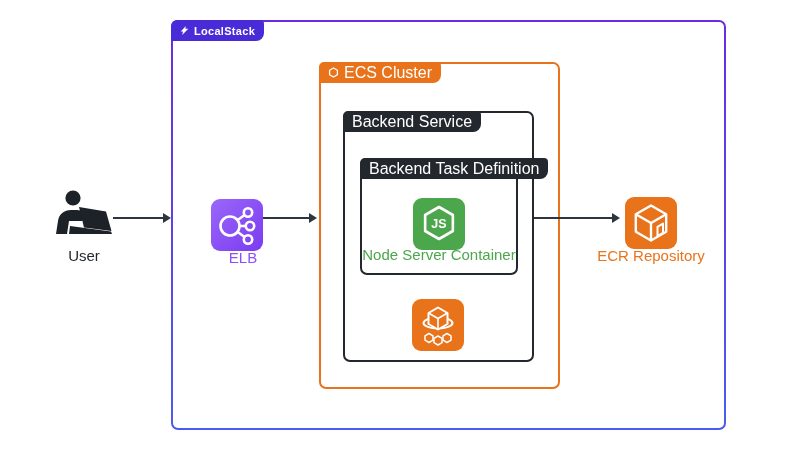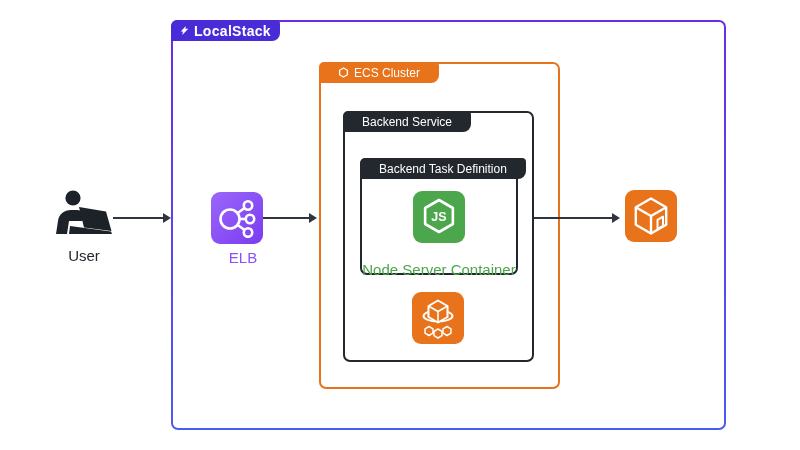--- a/index.html
+++ b/index.html
@@ -25,42 +25,42 @@
     left:343px;top:111px;width:191px;height:251px;
     border:2px solid #23272e;
   }
   .box-task-def{
     left:360px;top:158px;width:158px;height:117px;
     border:2px solid #23272e;
   }
   
   .tab{
     position:absolute;display:flex;align-items:center;gap:5px;
-    height:21px;padding:0 19px;color:#fff;white-space:nowrap;
-    border-radius:5px 4px 8px 0;font-size:12px;
+    height:21px;padding:0 9px;color:#fff;white-space:nowrap;
+    border-radius:5px 4px 8px 0;font-size:16px;
   }
   .tab-localstack{
     left:0;top:0;background:#4a2bd8;border-radius:6px 4px 8px 0;
-    font-size:14px;font-weight:bold;letter-spacing:.3px;padding:0 9px 0 7px;
+    font-size:11px;font-weight:bold;letter-spacing:.3px;padding:0 9px 0 7px;
   }
   .tab-ecs{left:-2px;top:-2px;background:#e8731a;}
   .tab-dark{left:-2px;top:-2px;background:#23272e;}
   
   .node-icon{position:absolute;width:52px;height:52px;border-radius:9px;
-    display:flex;align-items:flex-start;justify-content:center;}
+    display:flex;align-items:flex-start;justify-content:center;margin-top:7px;}
   .icon-elb{left:211px;top:192px;background:linear-gradient(135deg,#9a67fa 0%,#7b3bf0 100%);}
   .icon-node{left:413px;top:191px;background:#4ca64c;}
   .icon-ecs{left:412px;top:292px;background:#e8731a;}
   .icon-ecr{left:625px;top:190px;background:#e8731a;}
   .icon-user{position:absolute;left:56px;top:190px;width:56px;height:44px;}
   
   .caption{position:absolute;font-size:15px;text-align:center;}
   .cap-user{left:54px;top:247px;width:60px;color:#23272e;}
   .cap-elb{left:217px;top:249px;width:52px;color:#8c4fff;}
-  .cap-node{left:360px;top:246px;width:158px;color:#4ca64c;margin-top:15px;}
+  .cap-node{left:360px;top:246px;width:158px;color:#4ca64c;}
   .cap-ecr{left:584px;top:247px;width:134px;color:#e8731a;}
   
   .arrow{position:absolute;height:2px;background:#2d3640;}
   .arrow::after{
     content:'';position:absolute;right:-8px;top:-4px;width:0;height:0;
     border-left:8px solid #2d3640;border-top:5px solid transparent;
     border-bottom:5px solid transparent;
   }
   .arrow-1{left:113px;top:217px;width:50px;}
   .arrow-2{left:263px;top:217px;width:46px;}
@@ -162,18 +162,19 @@
   <div class="node-icon icon-ecr">
     <svg width="52" height="52" viewBox="0 0 52 52">
       <g stroke="#ffffff" stroke-width="2.4" stroke-linejoin="round" fill="none">
         <polygon points="26,8.5 41.2,17.2 41.2,34.8 26,43.5 10.8,34.8 10.8,17.2"></polygon>
         <polyline points="10.8,17.2 26,26 41.2,17.2"></polyline>
         <line x1="26" y1="26" x2="26" y2="43.5"></line>
       </g>
       <path d="M32.5,29.8 L38,26.6 L38,35.8 L32.5,39 Z" fill="none" stroke="#ffffff" stroke-width="2" stroke-linejoin="round"></path>
     </svg>
   </div>
+  <div class="caption cap-ecr">ECR Repository</div>
 
   <div class="arrow arrow-1"></div>
   <div class="arrow arrow-2"></div>
   <div class="arrow arrow-3"></div>
 
 </div>
 
 </body></html>

